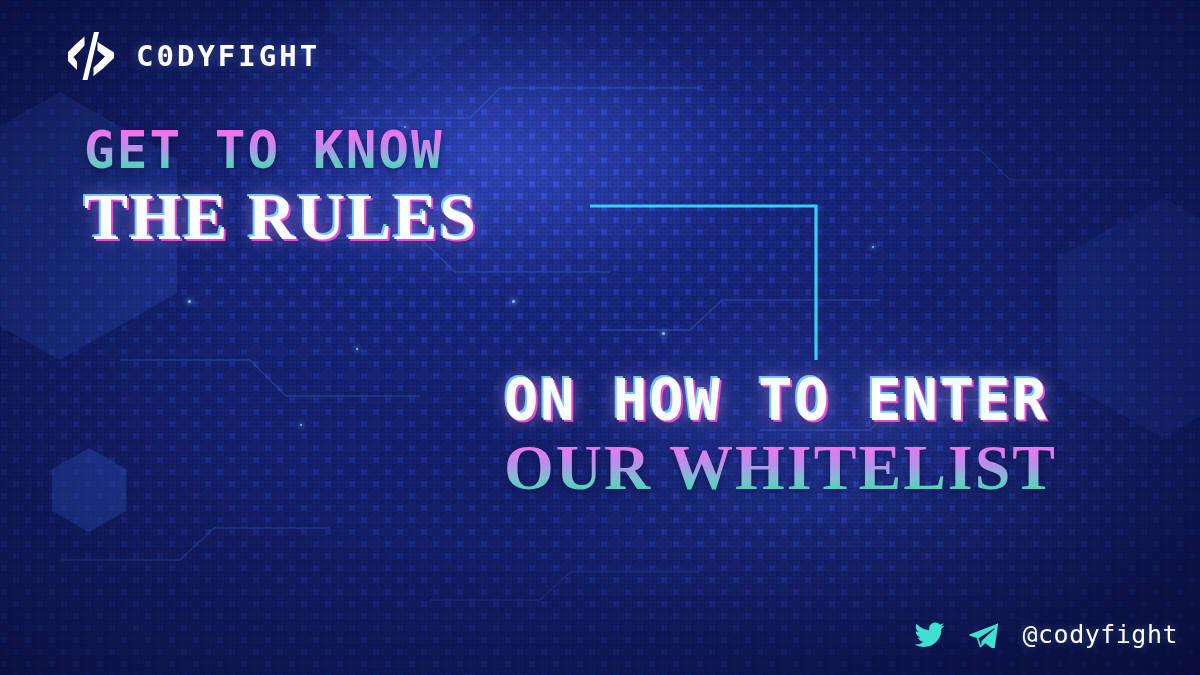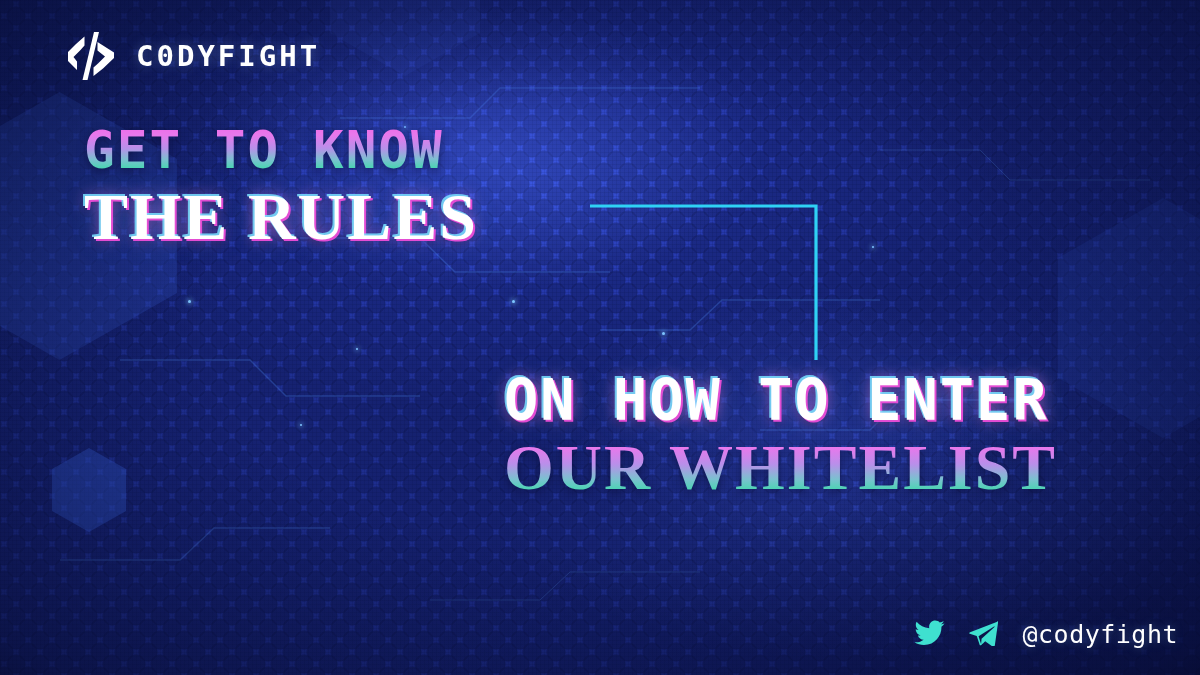--- a/index.html
+++ b/index.html
@@ -165,20 +165,21 @@
 
   
   .bracket { position: absolute; left: 588px; top: 198px; }
 
   
   .social {
     position: absolute;
     right: 22px;
     bottom: 26px;
     display: flex;
+    align-items: center;
     gap: 24px;
   }
   .social-icon { display: block; }
   .social-handle {
     color: #ffffff;
     font-family: "DejaVu Sans Mono", monospace;
     font-size: 25px;
     letter-spacing: 0.5px;
     white-space: nowrap;
     text-shadow: 0 0 10px rgba(140,200,255,0.35);

